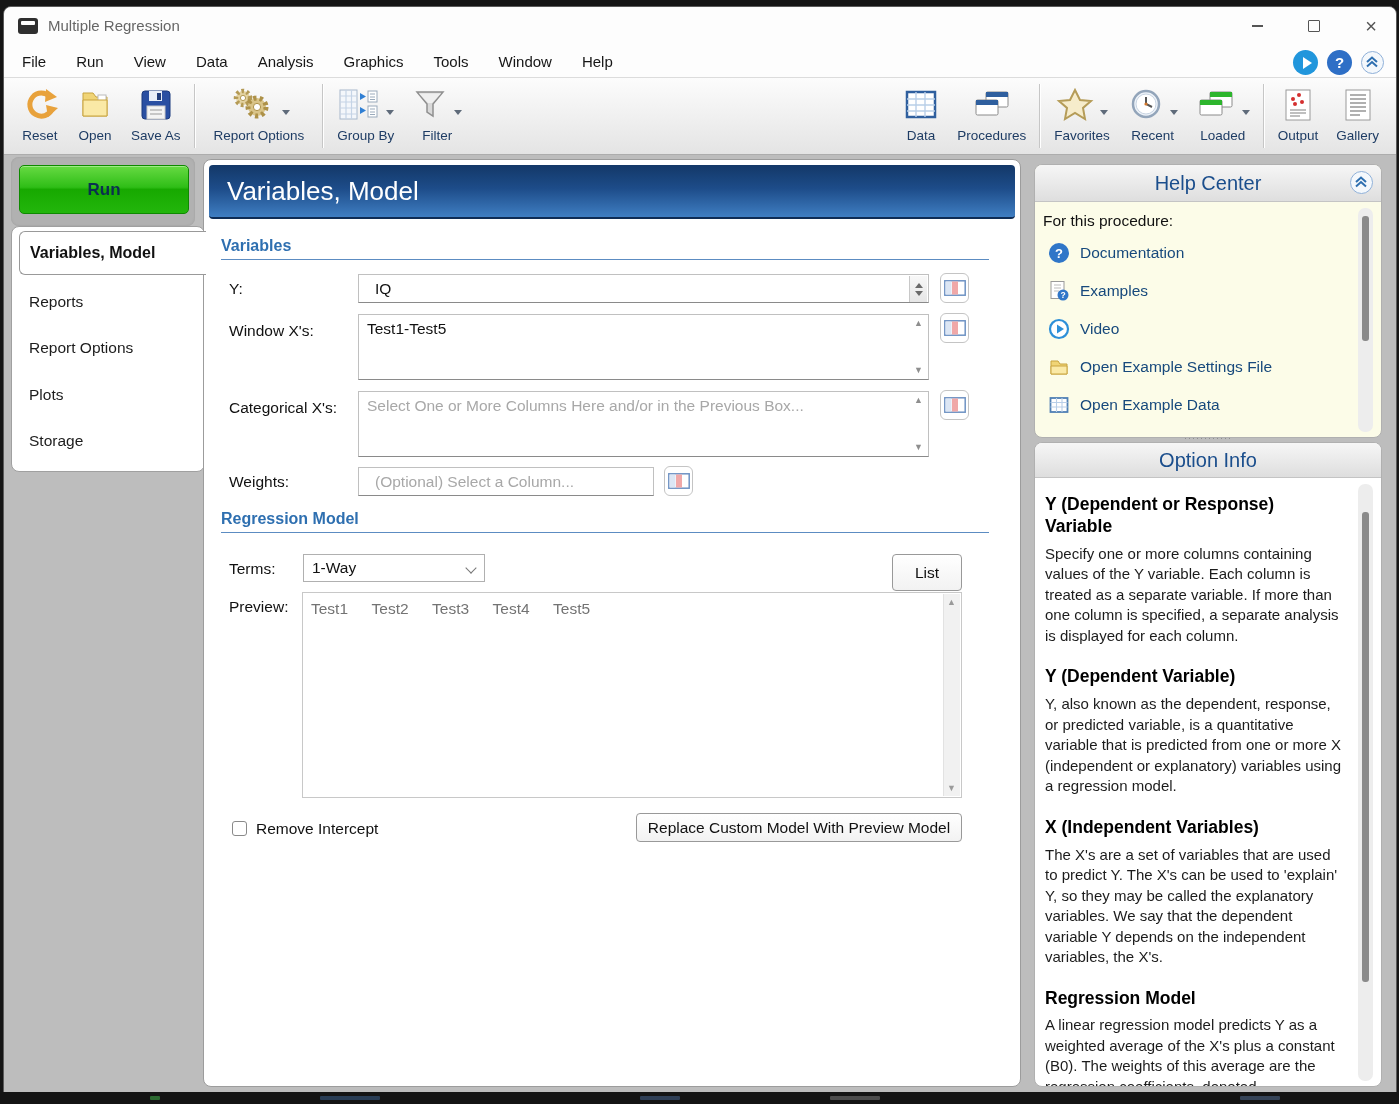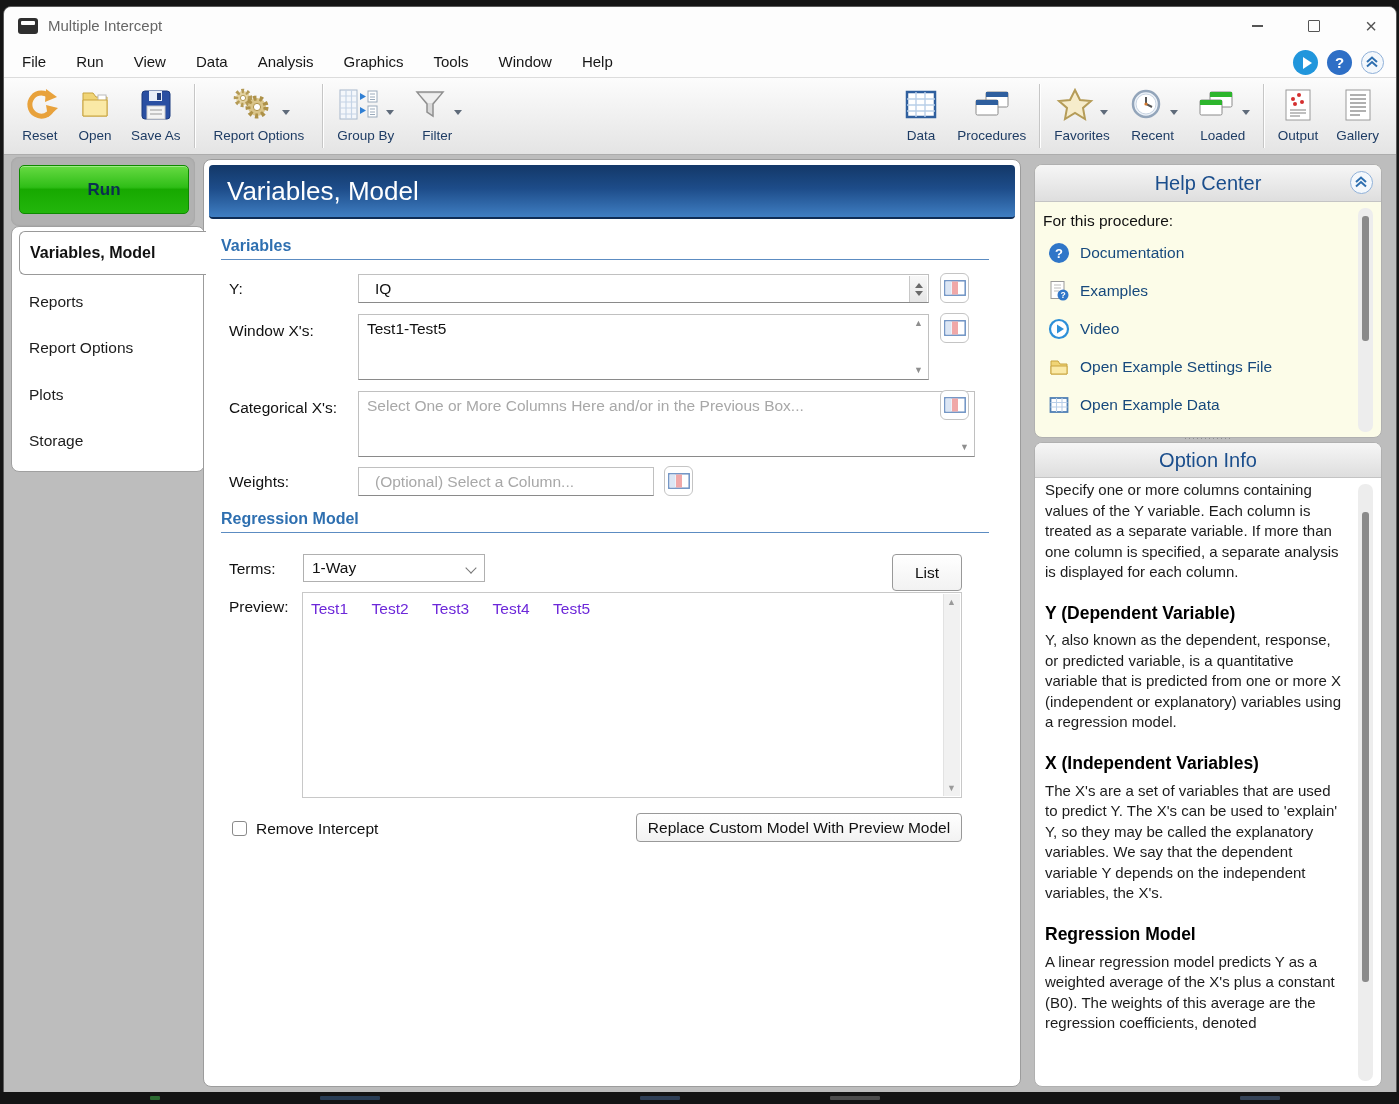--- a/index.html
+++ b/index.html
@@ -71,21 +71,21 @@
           display:flex;align-items:center;justify-content:center;}
   .combo{background:#fff;border:1px solid #b0b0b0;box-sizing:border-box;display:flex;align-items:center;
          padding-left:8px;font-size:15.5px;color:#111;}
   .combo-chev{position:absolute;right:9px;top:9px;width:7px;height:7px;border-right:1.8px solid #777;border-bottom:1.8px solid #777;transform:rotate(45deg);}
   .push-btn{background:linear-gradient(#ffffff,#f2f2f2);border:1px solid #999;border-radius:4px;box-sizing:border-box;
             display:flex;align-items:center;justify-content:center;font-size:15.5px;color:#111;}
   #preview-box{background:#fff;border:1px solid #c8c8c8;box-sizing:border-box;}
   #preview-scroll{position:absolute;right:1px;top:1px;width:16px;height:calc(100% - 2px);background:#f1f1f1;border-left:1px solid #e2e2e2;}
   #preview-scroll .up{position:absolute;top:3px;left:3px;font-size:9px;color:#9a9a9a;}
   #preview-scroll .dn{position:absolute;bottom:3px;left:3px;font-size:9px;color:#9a9a9a;}
-  .pv-term{font-size:15.5px;color:#6d28d9;margin-right:19px;}
+  .pv-term{font-size:15.5px;color:#737373;margin-right:19px;}
   #chk{width:15px;height:15px;background:#fff;border:1px solid #8a8a8a;border-radius:3px;box-sizing:border-box;}
   
   .rpanel{width:348px;border:1px solid #b0b0b0;border-radius:8px;box-sizing:border-box;overflow:hidden;}
   .rpanel-head{height:36px;background:linear-gradient(#f6f6f6,#dedede);border-bottom:1px solid #c4c4c4;
                display:flex;align-items:center;justify-content:center;font-size:20px;color:#1b4e8c;position:relative;}
   #help-panel{left:1030px;top:157px;height:274px;background:#fcfce8;}
   #optinfo-panel{left:1030px;top:435px;height:645px;background:#fff;}
   .help-intro{font-size:15.5px;color:#111;}
   .help-link{position:absolute;display:flex;align-items:center;gap:10px;}
   .help-link span{font-size:15.5px;color:#17497c;}
@@ -100,21 +100,21 @@
 </head>
 <body>
 
 <div id="screen">
   <div class="abs" id="window">
 
     <div class="abs" id="titlebar">
       <div class="abs" id="app-icon">
           <span></span>
         </div>
-      <div class="abs" id="window-title">Multiple Intercept</div>
+      <div class="abs" id="window-title">Multiple Regression</div>
       <div class="abs winbtn" style="left:1230px;">
           <div class="minus-glyph"></div>
         </div>
       <div class="abs winbtn" style="left:1287px;">
           <div class="square-glyph"></div>
         </div>
       <div class="abs winbtn" style="left:1344px;">
           <div class="x-glyph">×</div>
         </div>
     </div>
@@ -339,21 +339,21 @@
     </div>
     <div class="abs colbtn" style="left:936px;top:306px;">
       <svg width="22" height="16" viewBox="0 0 22 16">
           <rect x="0.8" y="0.8" width="20.4" height="14.4" fill="#fff" stroke="#6f93c4" stroke-width="1.5"></rect>
           <rect x="8" y="1.5" width="6" height="13" fill="#f0a8a8"></rect>
           <rect x="1.5" y="1.5" width="6" height="13" fill="#dce6f4"></rect>
         </svg>
     </div>
 
     <div class="abs fld-label" style="left:225px;top:392px;">Categorical X's:</div>
-    <div class="abs multi-box" style="left:354px;top:384px;width:617px;height:66px;">
+    <div class="abs multi-box" style="left:354px;top:384px;width:571px;height:66px;">
       <span class="ph">Select One or More Columns Here and/or in the Previous Box...</span>
       <span class="box-arrow" style="top:4px;">▲</span>
       <span class="box-arrow" style="bottom:4px;">▼</span>
     </div>
     <div class="abs colbtn" style="left:936px;top:383px;">
       <svg width="22" height="16" viewBox="0 0 22 16">
           <rect x="0.8" y="0.8" width="20.4" height="14.4" fill="#fff" stroke="#6f93c4" stroke-width="1.5"></rect>
           <rect x="8" y="1.5" width="6" height="13" fill="#f0a8a8"></rect>
           <rect x="1.5" y="1.5" width="6" height="13" fill="#dce6f4"></rect>
         </svg>
@@ -453,20 +453,21 @@
         <div class="vthumb" style="top:8px;height:125px;"></div>
       </div>
 
     <div class="abs" id="splitter-dots">············</div>
 
     <div class="abs rpanel" id="optinfo-panel">
       <div class="rpanel-head" style="height:34px;">
         <span>Option Info</span>
       </div>
       <div style="padding:2px 36px 0 10px;">
+        <h3 class="oi-head">Y (Dependent or Response) Variable</h3>
         <p class="oi-para">Specify one or more columns containing values of the Y variable. Each column is treated as a separate variable. If more than one column is specified, a separate analysis is displayed for each column.</p>
         <h3 class="oi-head" style="margin-top:20px;">Y (Dependent Variable)</h3>
         <p class="oi-para">Y, also known as the dependent, response, or predicted variable, is a quantitative variable that is predicted from one or more X (independent or explanatory) variables using a regression model.</p>
         <h3 class="oi-head" style="margin-top:20px;">X (Independent Variables)</h3>
         <p class="oi-para">The X's are a set of variables that are used to predict Y. The X's can be used to 'explain' Y, so they may be called the explanatory variables. We say that the dependent variable Y depends on the independent variables, the X's.</p>
         <h3 class="oi-head" style="margin-top:20px;">Regression Model</h3>
         <p class="oi-para">A linear regression model predicts Y as a weighted average of the X's plus a constant (B0). The weights of this average are the regression coefficients, denoted</p>
       </div>
     </div>
     <div class="abs vtrack" style="left:1354px;top:477px;height:597px;">

